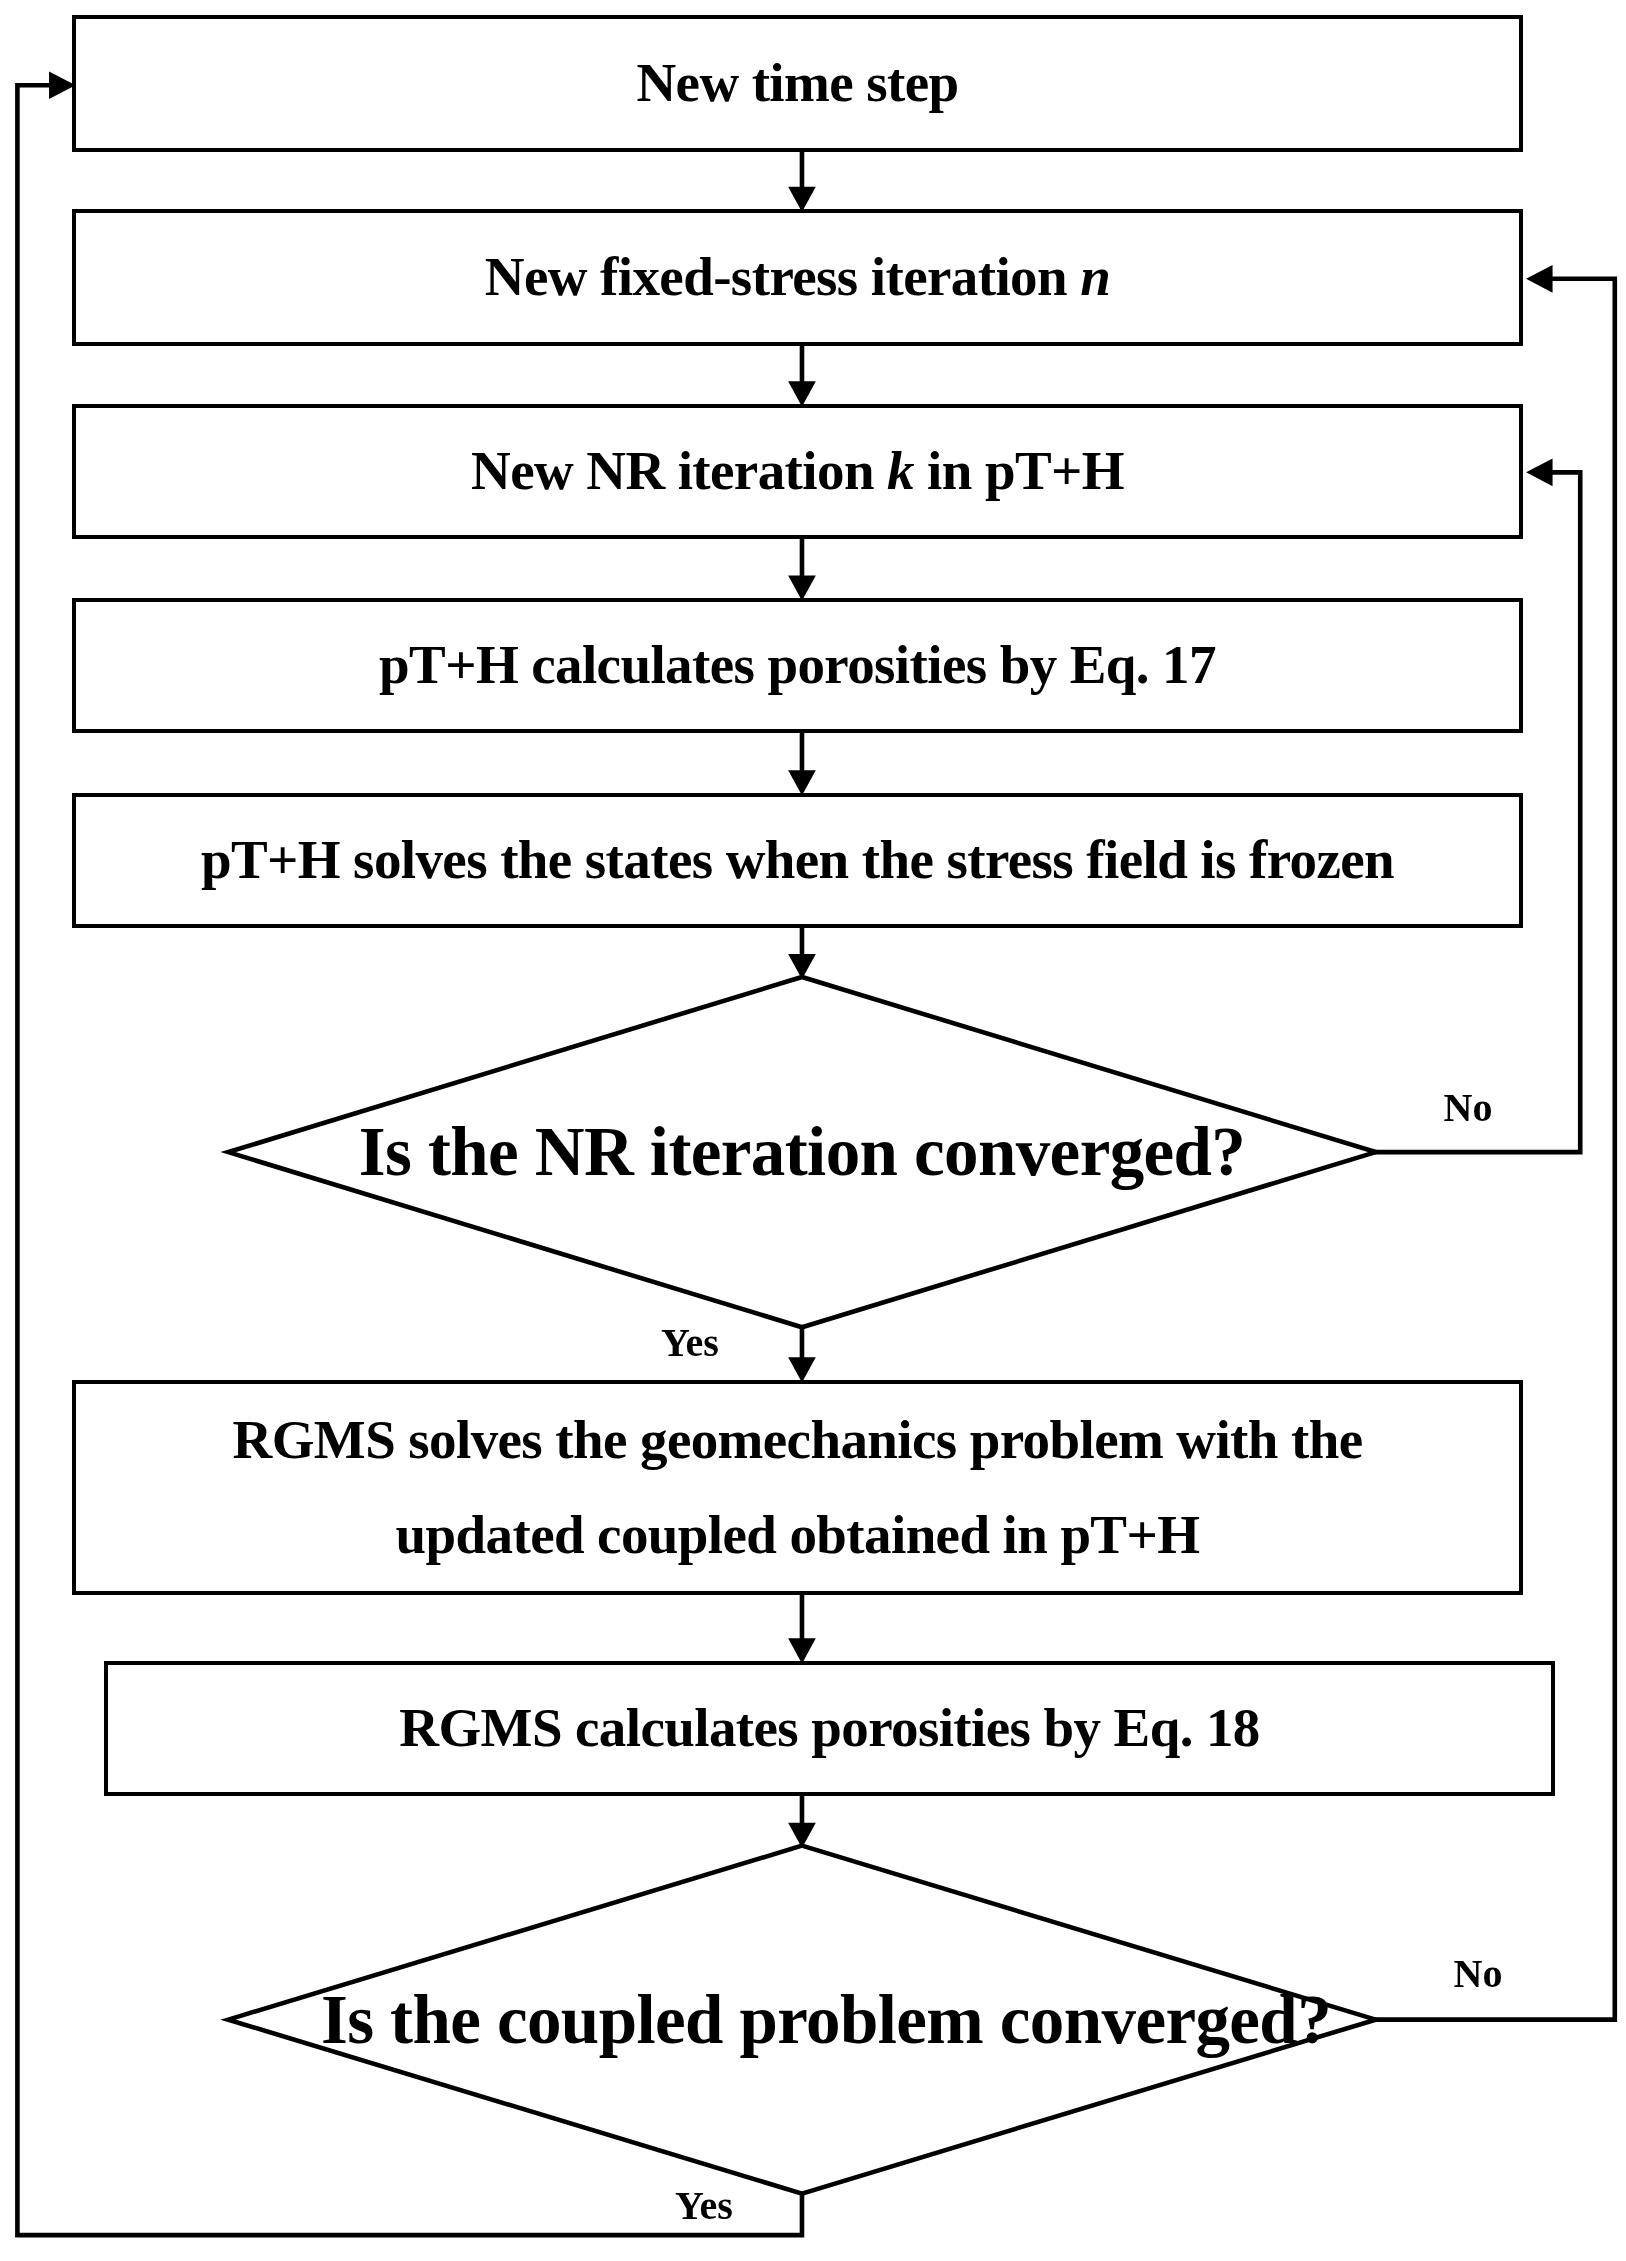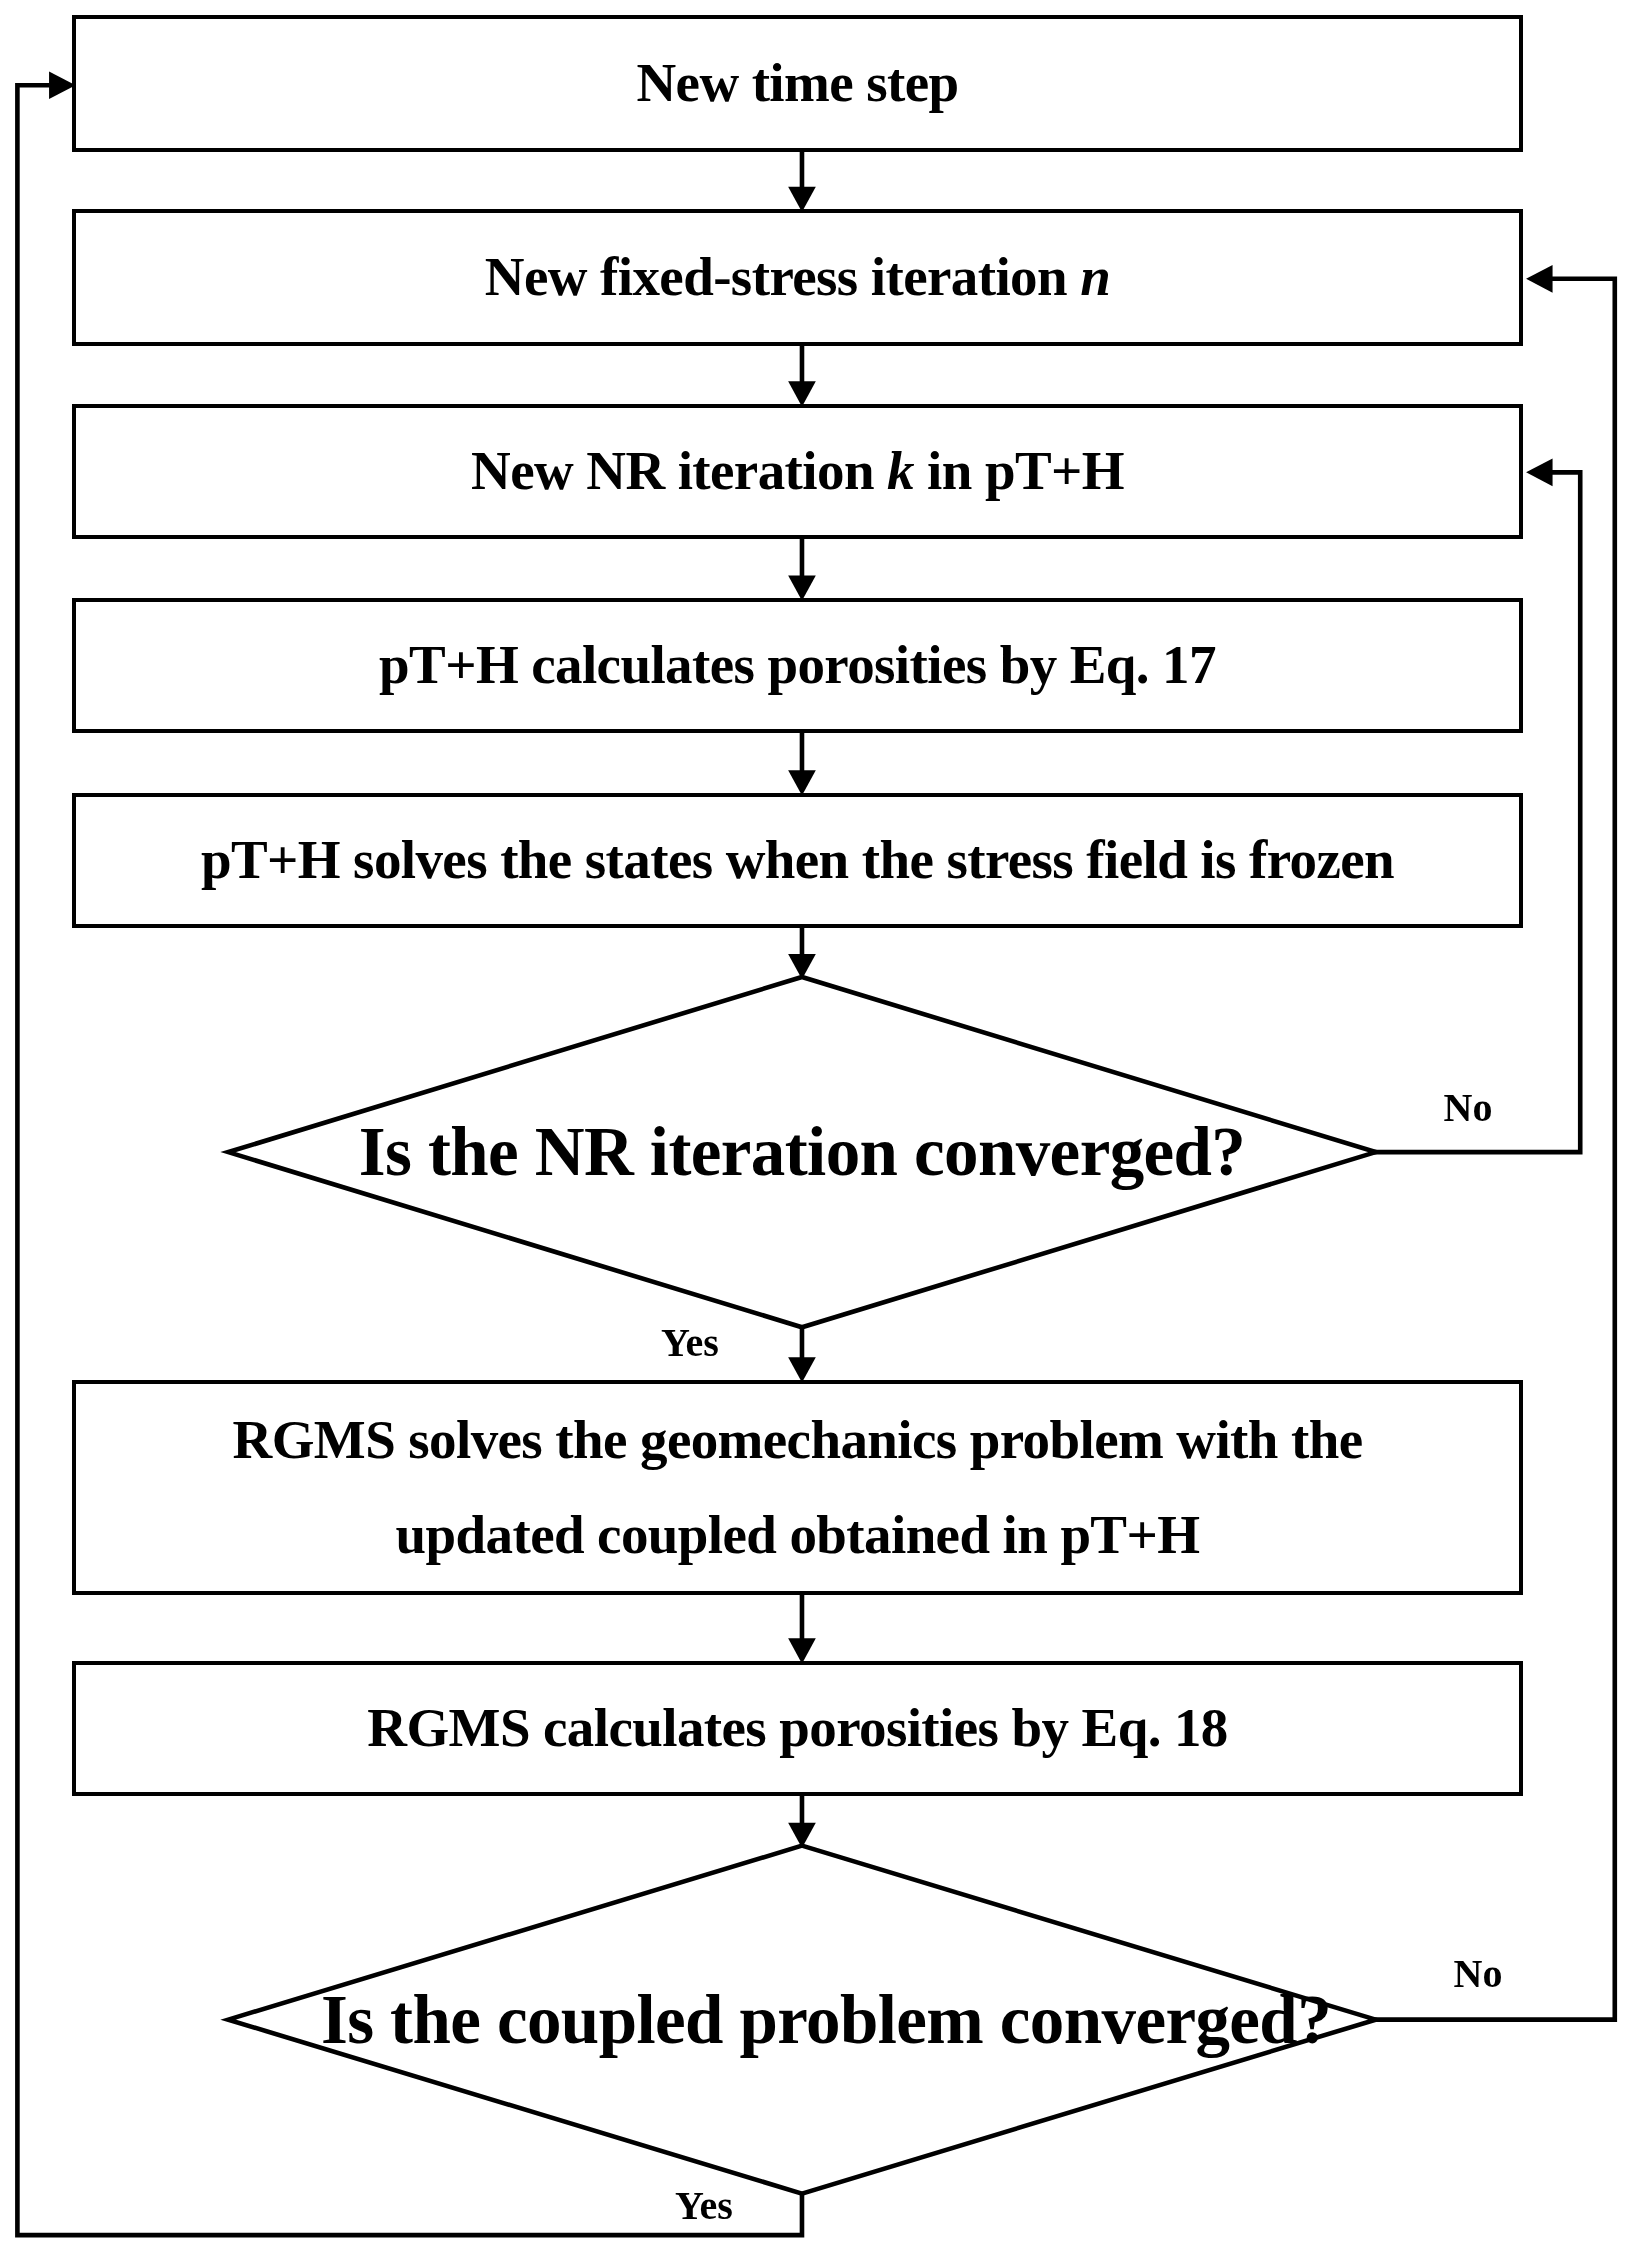--- a/index.html
+++ b/index.html
@@ -136,21 +136,21 @@
     <span class="lbl">pT+H solves the states when the stress field is frozen</span>
   </div>
 
   <div class="pbox" style="top:1380px; height:215px;">
     <span class="two-line">
       <span class="line">RGMS solves the geomechanics problem with the</span>
       <span class="line">updated coupled obtained in pT+H</span>
     </span>
   </div>
 
-  <div class="pbox" style="top:1661px; height:135px;">
+  <div class="pbox" style="top:1661px; height:135px;margin-left:32px;">
     <span class="lbl">RGMS calculates porosities by Eq. 18</span>
   </div>
 
   <div class="dlabel" style="left:802px; top:1152px;">Is the NR iteration converged?</div>
   <div class="dlabel" style="left:826px; top:2020px;">Is the coupled problem converged?</div>
 
   <div class="elabel" style="left:1468px; top:1107px;">No</div>
   <div class="elabel" style="left:690px; top:1342px;">Yes</div>
   <div class="elabel" style="left:1478px; top:1973px;">No</div>
   <div class="elabel" style="left:704px; top:2205px;">Yes</div>

